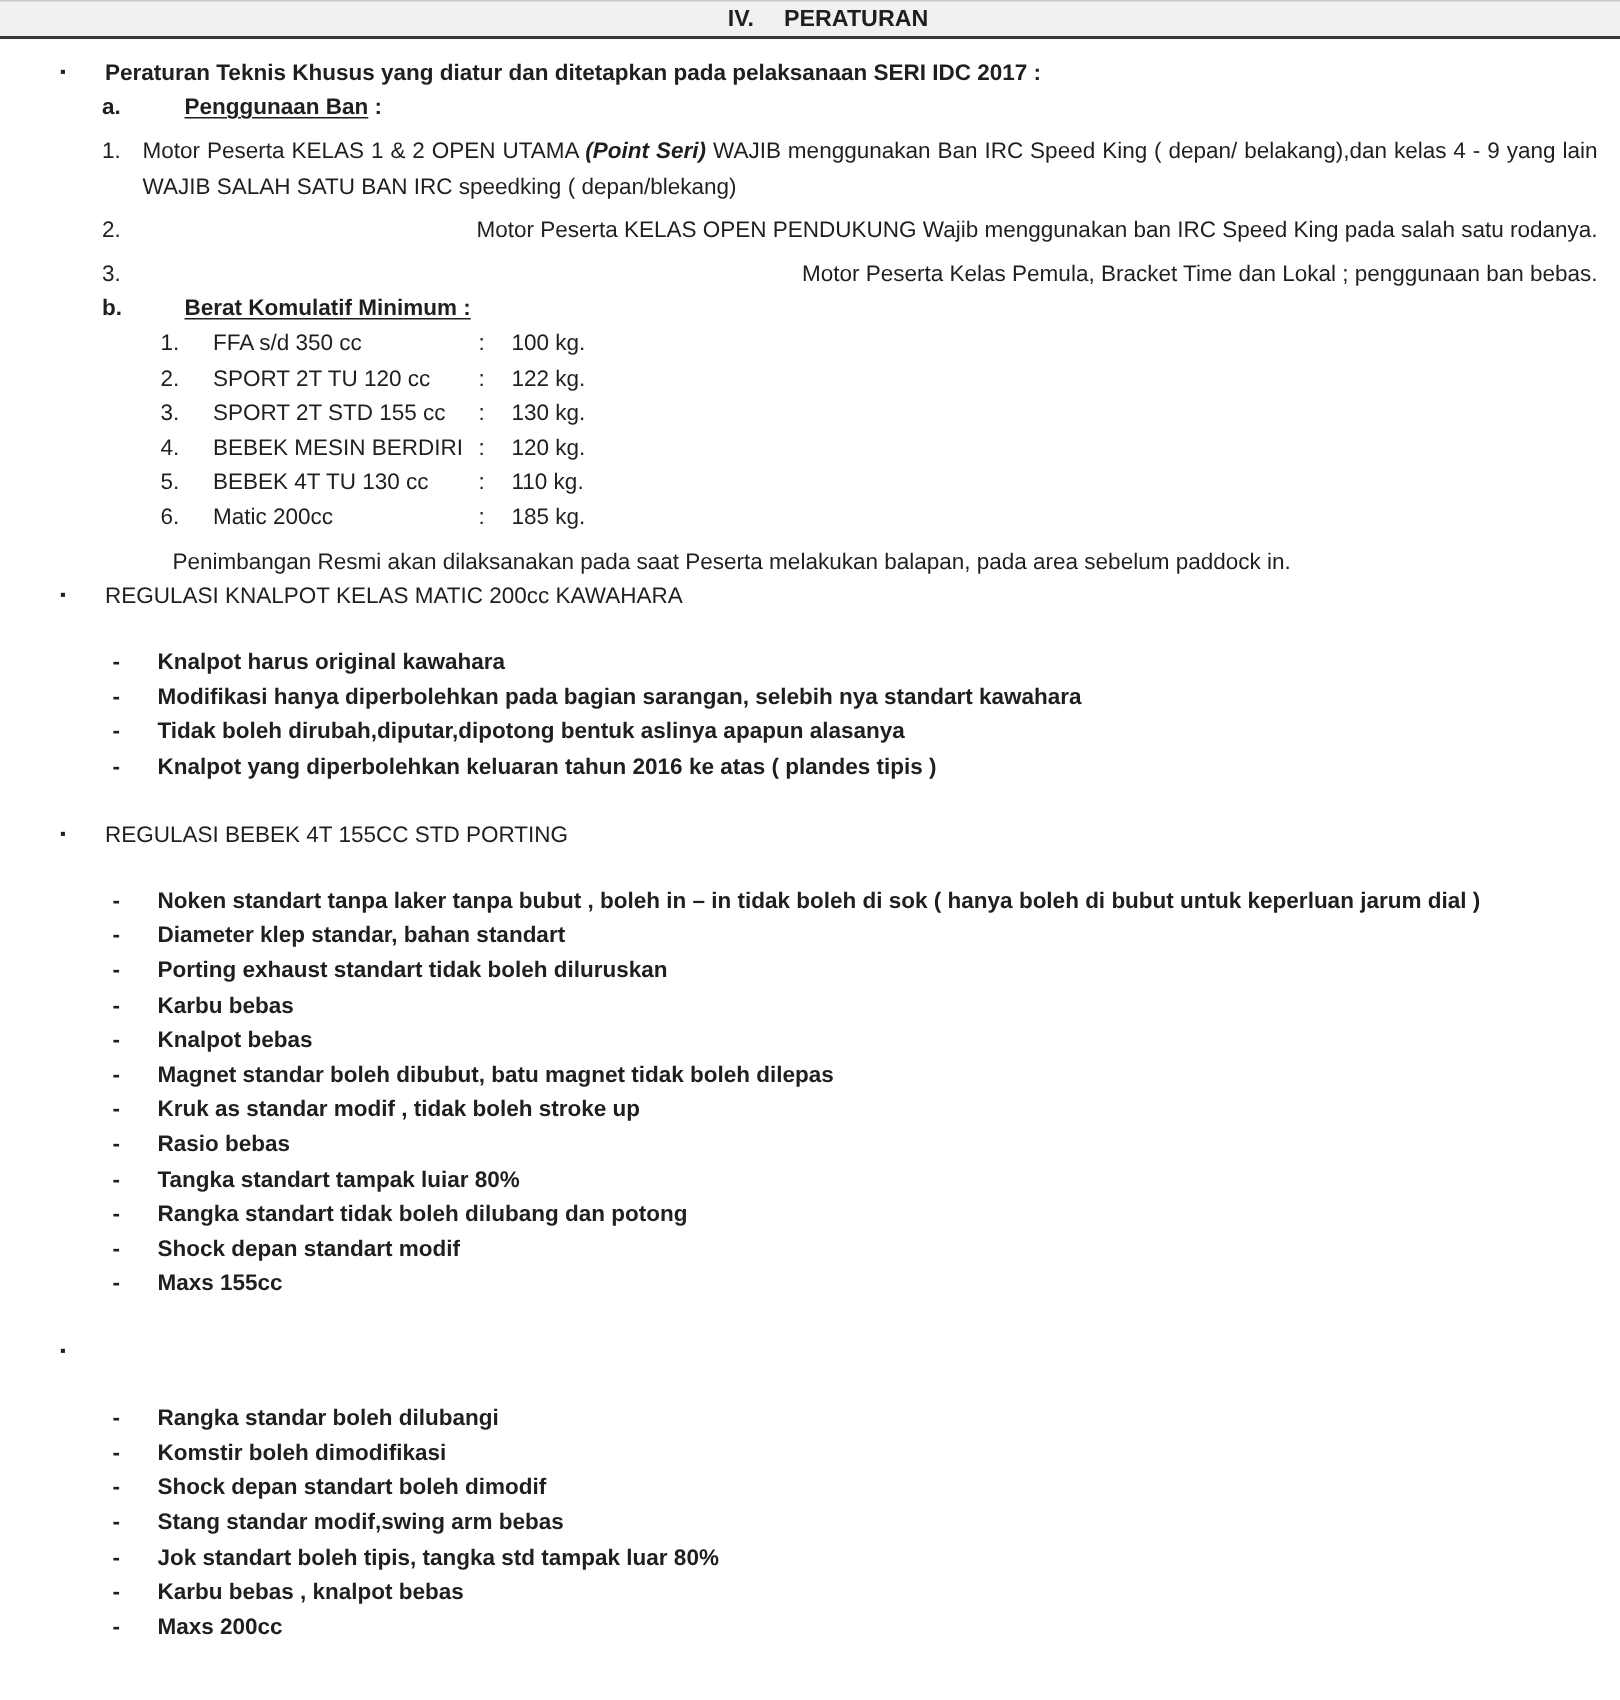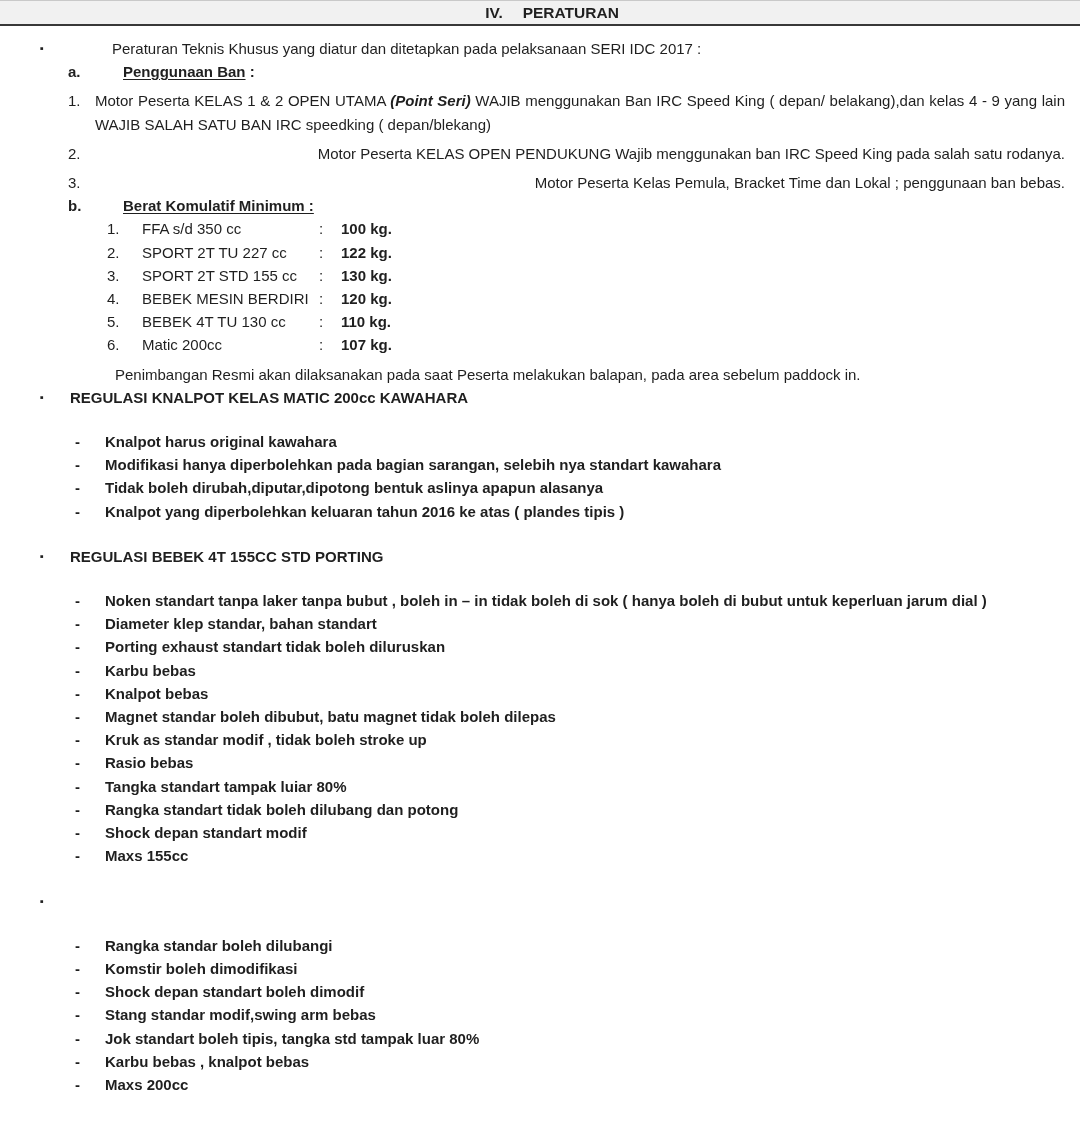--- a/index.html
+++ b/index.html
@@ -13,35 +13,35 @@
     border-top:1px solid #c9c9c9;border-bottom:2px solid #383838;
     display:flex;justify-content:center;align-items:center;
     font-weight:700;font-size:15.5px;padding-left:24px;
   }
   .h-num{margin-right:20px;}
   .content{padding:11px 15px 0 40px;}
   .flex{display:flex;align-items:flex-start;}
   .bold{font-weight:700;}
   .u{text-decoration:underline;text-underline-offset:2px;margin-left:20px;}
   .sq{flex:0 0 30px;font-size:11px;}
-  .lead-text{flex:1;font-weight:400;margin-left:42px;}
+  .lead-text{flex:1;font-weight:700;}
   .sub-row{margin-left:28px;}
   .sub-label{flex:0 0 35px;font-weight:700;}
   .num-row{margin-left:28px;margin-top:6px;}
   .n-num{flex:0 0 27px;}
   .n-text{flex:1;display:block;text-align:right;}
   .justified{text-align:justify;}
   .w-row{margin-left:67px;}
   .w-num{flex:0 0 35px;}
   .w-label{flex:0 0 177px;}
   .w-colon{flex:0 0 12px;}
-  .w-value{margin-left:10px;font-weight:bold;}
+  .w-value{margin-left:10px;}
   .note{margin-left:75px;margin-top:6px;}
   .reg-section + .reg-section{margin-top:22px;}
-  .reg-heading{font-weight:700;}
+  .reg-heading{font-weight:400;}
   .dash-list{margin-top:21px;}
   .dash-row{margin-left:35px;font-weight:700;}
   .dash{flex:0 0 30px;}
   .dash-text{flex:1;}
   em{font-style:italic;font-weight:700;}
 </style>
 </head>
 <body>
 
 <div>
@@ -83,21 +83,21 @@
 
     <div>
       <div class="flex w-row">
         <span class="w-num">1.</span>
         <span class="w-label">FFA s/d 350 cc</span>
         <span class="w-colon">:</span>
         <span class="w-value">100 kg.</span>
       </div>
       <div class="flex w-row">
         <span class="w-num">2.</span>
-        <span class="w-label">SPORT 2T TU 227 cc</span>
+        <span class="w-label">SPORT 2T TU 120 cc</span>
         <span class="w-colon">:</span>
         <span class="w-value">122 kg.</span>
       </div>
       <div class="flex w-row">
         <span class="w-num">3.</span>
         <span class="w-label">SPORT 2T STD 155 cc</span>
         <span class="w-colon">:</span>
         <span class="w-value">130 kg.</span>
       </div>
       <div class="flex w-row">
@@ -109,21 +109,21 @@
       <div class="flex w-row">
         <span class="w-num">5.</span>
         <span class="w-label">BEBEK 4T TU 130 cc</span>
         <span class="w-colon">:</span>
         <span class="w-value">110 kg.</span>
       </div>
       <div class="flex w-row">
         <span class="w-num">6.</span>
         <span class="w-label">Matic 200cc</span>
         <span class="w-colon">:</span>
-        <span class="w-value">107 kg.</span>
+        <span class="w-value">185 kg.</span>
       </div>
     </div>
 
     <div class="note">Penimbangan Resmi akan dilaksanakan pada saat Peserta melakukan balapan, pada area sebelum paddock in.</div>
 
     <div class="reg-section">
       <div class="flex">
         <span class="sq">▪</span>
         <span class="reg-heading">REGULASI KNALPOT KELAS MATIC 200cc KAWAHARA</span>
       </div>

